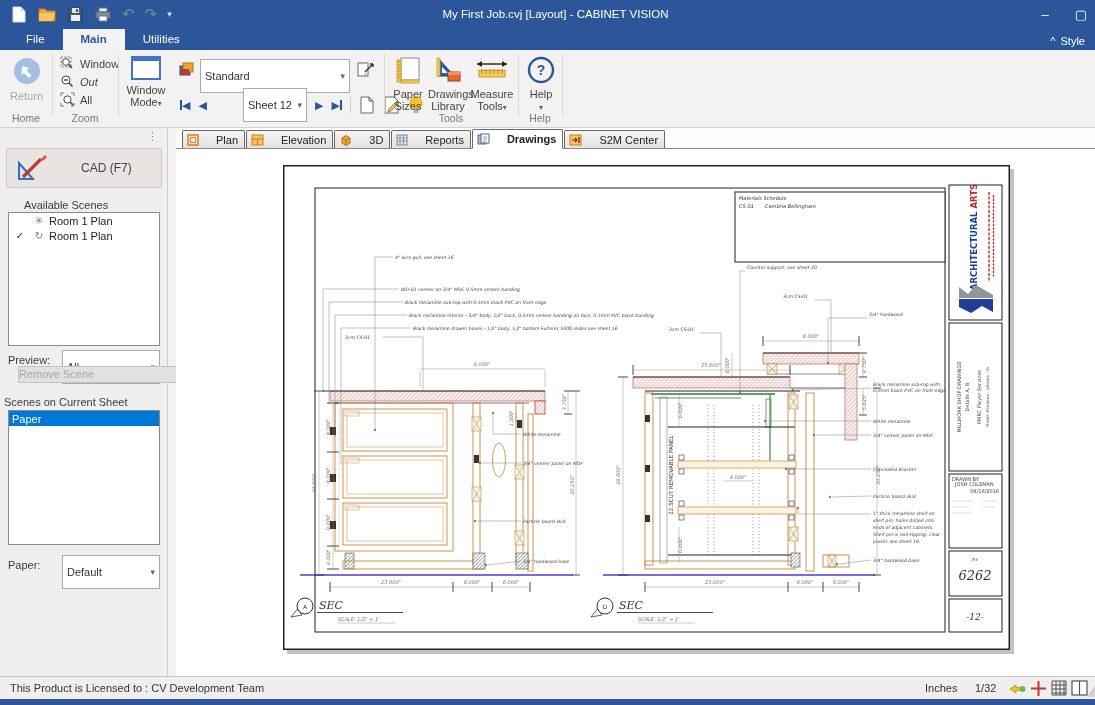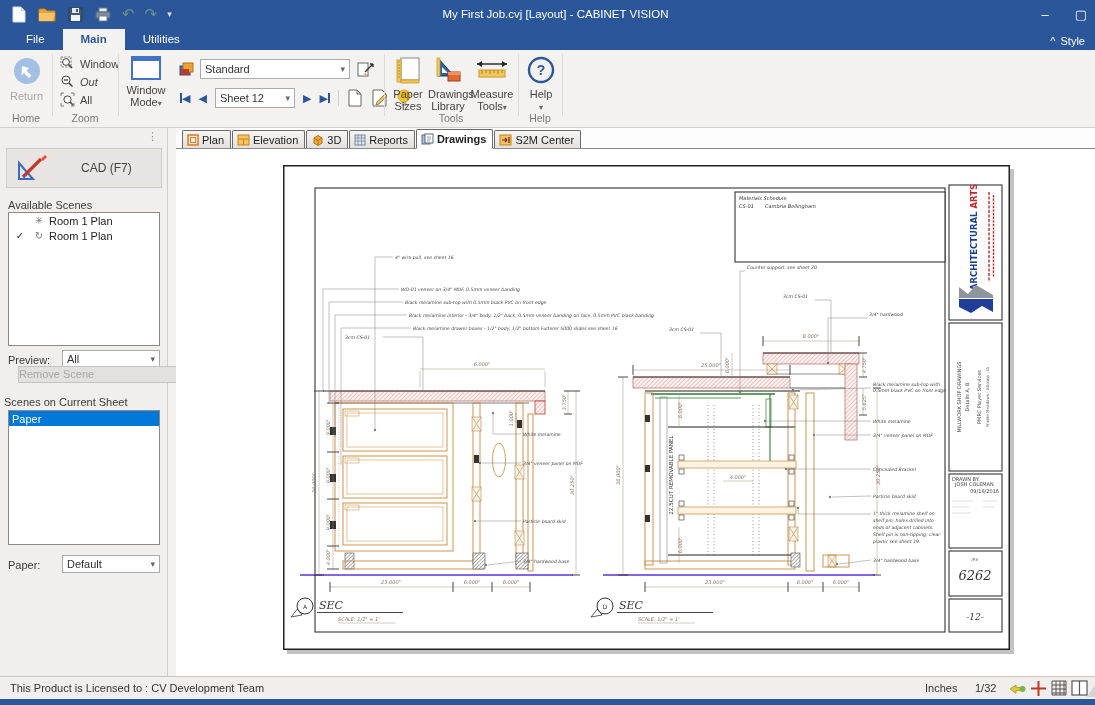--- a/index.html
+++ b/index.html
@@ -21,21 +21,21 @@
   .mtab.active { background:#f3f2f0; color:#2b579a; font-weight:bold; }
   #style-toggle { position:absolute; right:10px; bottom:3px; color:#fff; font-size:11px; display:flex; gap:5px; align-items:center; }
 
   
   #ribbon { position:absolute; left:0; top:50px; width:1095px; height:78px; background:#f3f2f0; border-bottom:1px solid #d4d2d0; }
   .rsep { position:absolute; top:4px; width:1px; height:62px; background:#dcdad8; }
   .grouplabel { position:absolute; top:62px; font-size:10.5px; color:#7a7876; text-align:center; }
   .rlabel { font-size:11px; color:#444; }
   .rbtn-lbl { font-size:11px; color:#444; text-align:center; line-height:12px; }
   .disabled-lbl { color:#a9a7a5; }
-  .combo { background:#fff; border:1px solid #ababab; display:flex; align-items:center; font-size:11px; color:#333; padding:8px 4px; position:absolute; }
+  .combo { background:#fff; border:1px solid #ababab; display:flex; align-items:center; font-size:11px; color:#333; padding:16px 4px; position:absolute; }
   .combo .dd { margin-left:auto; color:#666; font-size:9px; }
   .navic { color:#2b579a; font-size:11px; display:flex; align-items:center; }
   .bar { display:inline-block; width:2px; height:10px; background:#2b579a; }
 
   
   #sidebar { position:absolute; left:0; top:128px; width:168px; height:548px; background:#f0efed; border-right:1px solid #d0cecb; }
   #sidebar .dots { position:absolute; right:8px; top:2px; color:#8a8886; font-size:11px; letter-spacing:1px; }
   #cad-btn { position:absolute; left:6px; top:20px; width:156px; height:40px; background:#e7e4e1; border:1px solid #cfccc9; display:flex; align-items:center; }
   #cad-btn .lbl { font-size:12px; color:#444; margin-left:32px; }
   .side-label { position:absolute; left:8px; font-size:11px; color:#3a3a3a; }
@@ -44,21 +44,21 @@
   .scene-check { width:22px; text-align:center; font-size:10px; color:#222; }
   .scene-ic { width:16px; text-align:center; font-size:10px; color:#777; }
   .scene-txt { margin-left:2px; }
   .sel-row { background:#0078d7; color:#fff; font-size:11px; height:15px; display:flex; align-items:center; padding-left:3px; }
   .side-combo { position:absolute; width:98px; height:18px; }
   #remove-btn { position:absolute; left:18px; top:238px; width:172px; height:17px; background:#e3e1df; border:1px solid #c5c3c1; color:#a9a7a5; font-size:11px; text-align:left; line-height:15px; }
 
   
   #canvas { position:absolute; left:176px; top:128px; width:919px; height:548px; background:#ffffff; }
   #doctabs { position:absolute; left:0; top:0; width:919px; height:21px; border-bottom:1px solid #8a8a8a; display:flex; align-items:flex-end; padding-left:6px; background:#fdfdfd; }
-  .dtab { display:flex; align-items:center; gap:3px; font-size:11px; color:#222; background:linear-gradient(#f6f5f4,#e3e1df); border:1px solid #6a6a6a; border-bottom:none; border-radius:2px 2px 0 0; padding:2px 6px 2px 4px; height:18px; margin-right:1px;margin-top:16px; }
+  .dtab { display:flex; align-items:center; gap:17px; font-size:11px; color:#222; background:linear-gradient(#f6f5f4,#e3e1df); border:1px solid #6a6a6a; border-bottom:none; border-radius:2px 2px 0 0; padding:2px 6px 2px 4px; height:18px; margin-right:1px;margin-top:16px; }
   .dtab.active { background:#fff; font-weight:bold; height:20px; margin-bottom:-1px; border-bottom:1px solid #fff; }
   #sheet { position:absolute; left:107px; top:37px; width:727px; height:485px; box-shadow:4px 4px 0 rgba(120,120,120,.45); background:#fff; }
 
   
   #statusbar { position:absolute; left:0; top:676px; width:1095px; height:23px; background:#f1efee; border-top:1px solid #c9c7c5; font-size:11px; color:#333; }
   #statusbar .lic { position:absolute; left:10px; top:5px; }
   #statusbar .units { position:absolute; left:925px; top:5px; }
   #statusbar .snap { position:absolute; left:975px; top:5px; }
   .stic { position:absolute; top:3px; }
   #bottom-strip { position:absolute; left:0; top:699px; width:1095px; height:6px; background:#2b579a; }
@@ -192,21 +192,21 @@
         <path d="M9 13 l8 -8 M17 5 l-3 0 M17 5 l0 3" stroke="#333" stroke-width="1.4" fill="none"></path>
         <path d="M8 14 l3 1 -2 2 z" fill="#e8a33d"></path>
       </svg>
 
     <div style="position:absolute;left:180px;top:38px;display:flex;align-items:center;gap:8px;">
       <span class="navic">
           <span class="bar"></span>
           <span>◀</span>
         </span>
       <span class="navic">◀</span>
-      <div class="combo" style="position:static;width:80px;height:20px;">
+      <div class="combo" style="position:static;width:64px;height:20px;margin-left:28px;">
         <span>Sheet 12</span>
           <span class="dd">▾</span>
       </div>
       <span class="navic">▶</span>
       <span class="navic">
           <span>▶</span>
           <span class="bar"></span>
         </span>
       <span style="width:1px;height:16px;background:#d0cecd"></span>
       <svg width="16" height="18" viewBox="0 0 16 18">
@@ -271,21 +271,21 @@
 
     <div id="cad-btn">
       <svg width="34" height="30" viewBox="0 0 34 30" style="margin-left:8px">
         <path d="M4 26 L4 10 L18 26 Z" fill="#dbe6f5" stroke="#3a6bbf" stroke-width="2"></path>
         <line x1="8" y1="24" x2="26" y2="6" stroke="#c0392b" stroke-width="3.2"></line>
         <path d="M26 6 l4 -4 2 2 -4 4 z" fill="#e74c3c"></path>
       </svg>
       <span class="lbl">CAD (F7)</span>
     </div>
 
-    <div class="side-label" style="top:71px;">Available Scenes</div>
+    <div class="side-label" style="top:71px;margin-left:16px;">Available Scenes</div>
 
     <div class="listbox" style="top:84px;height:134px;">
       <div class="scene-row">
         <span class="scene-check"></span>
         <span class="scene-ic">✳</span>
         <span class="scene-txt">Room 1 Plan</span>
       </div>
       <div class="scene-row">
         <span class="scene-check">✓</span>
         <span class="scene-ic">↻</span>

